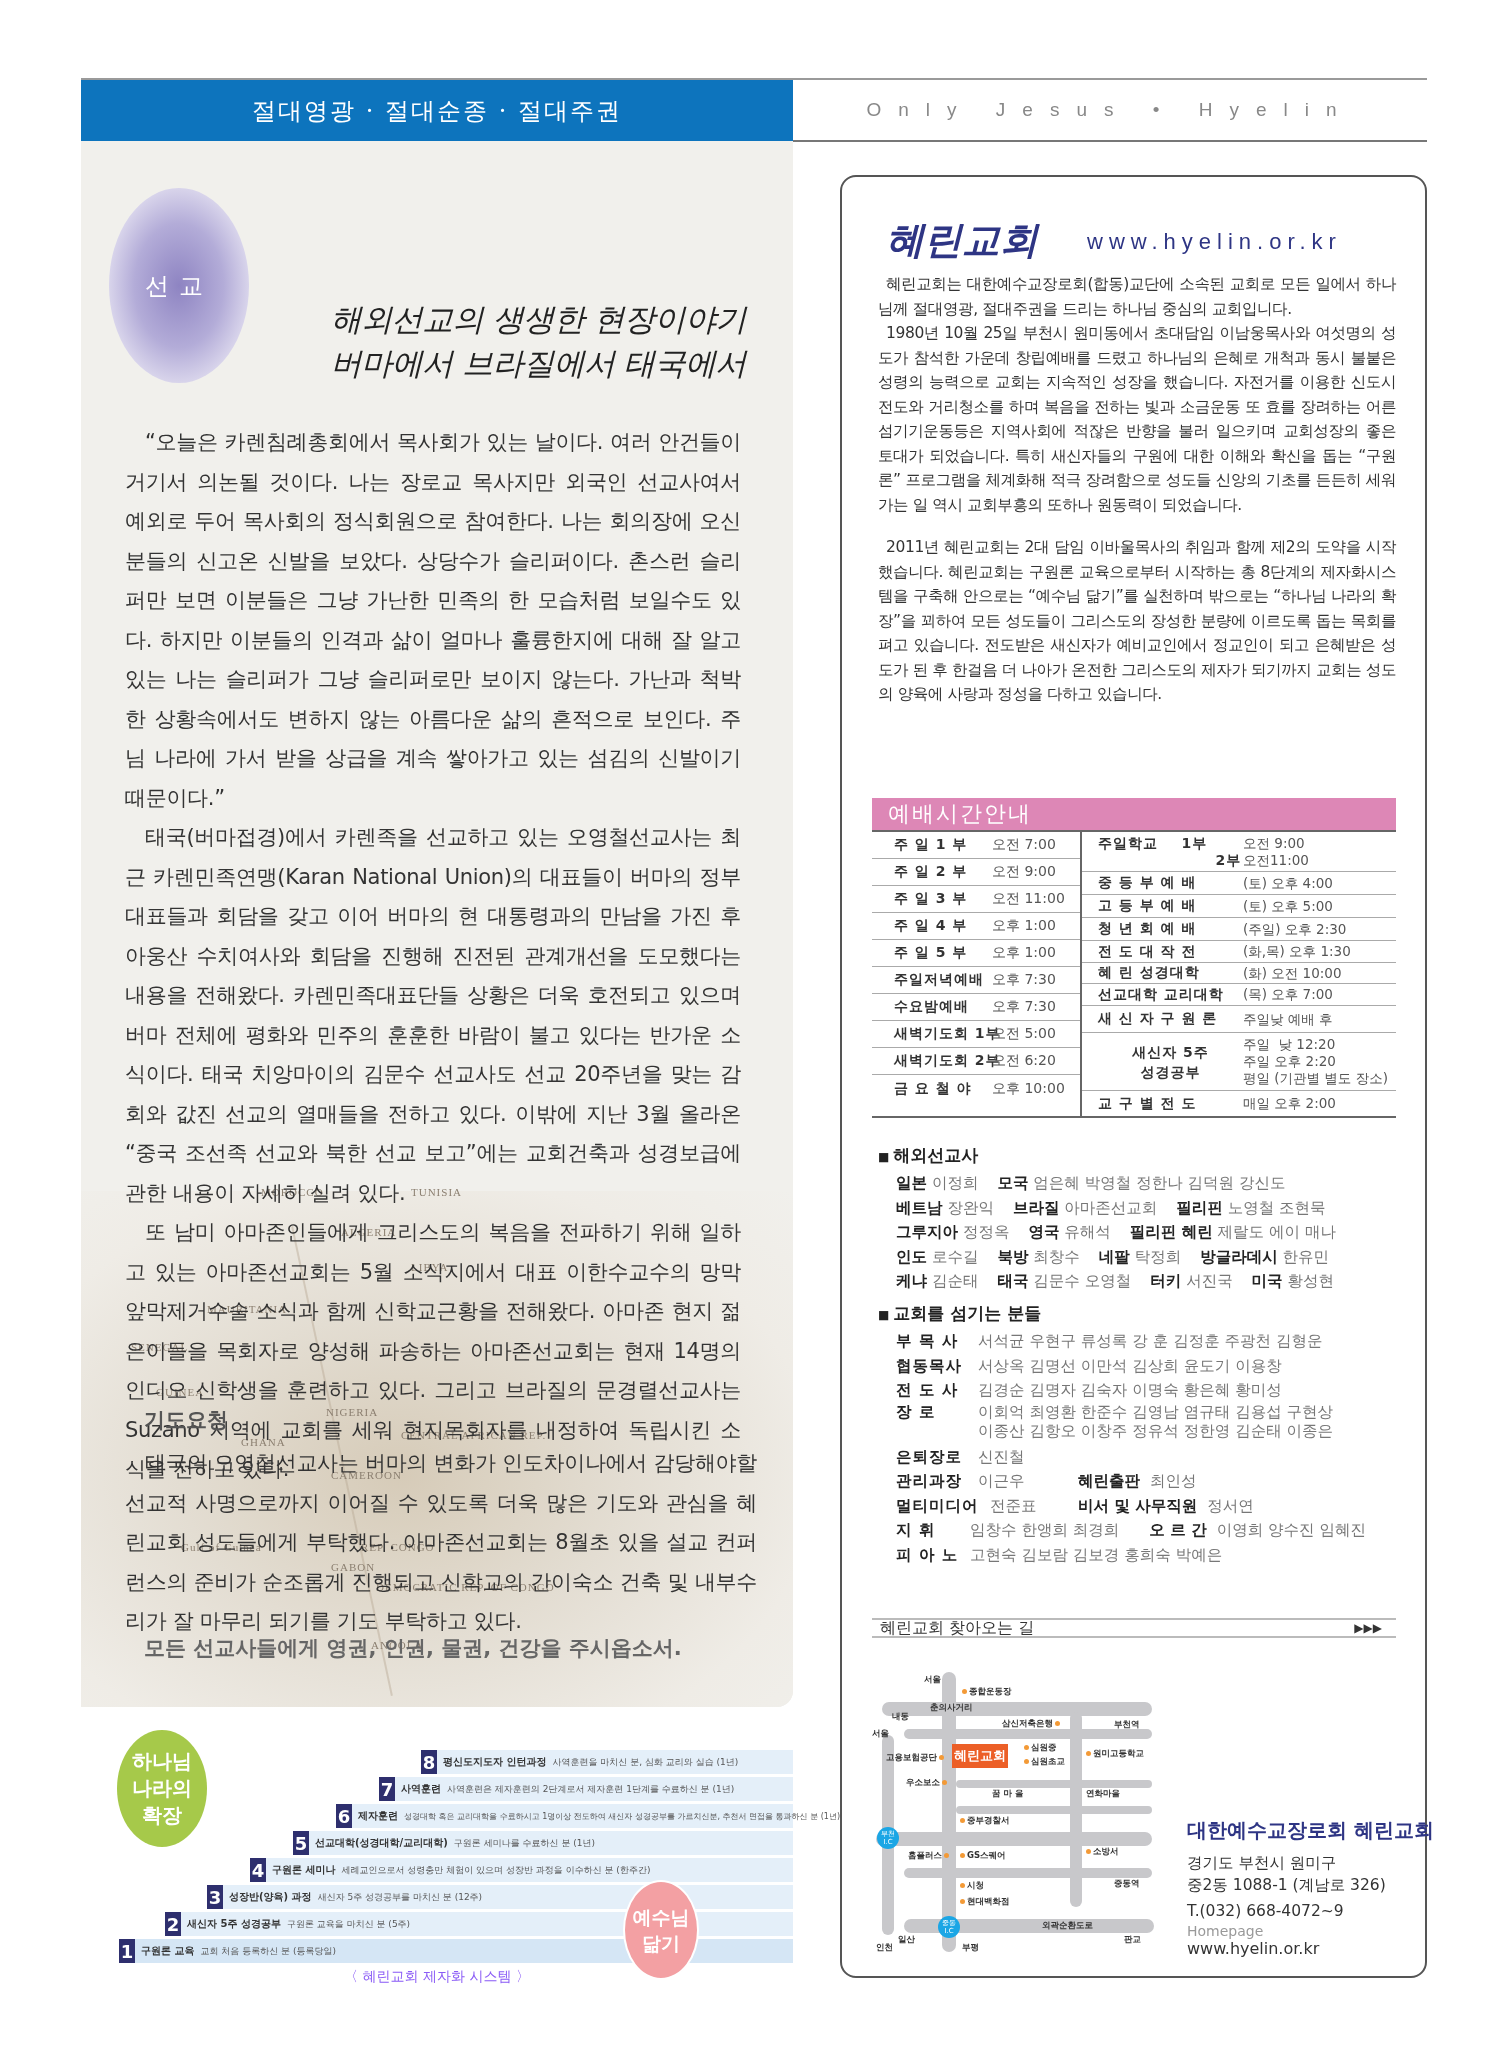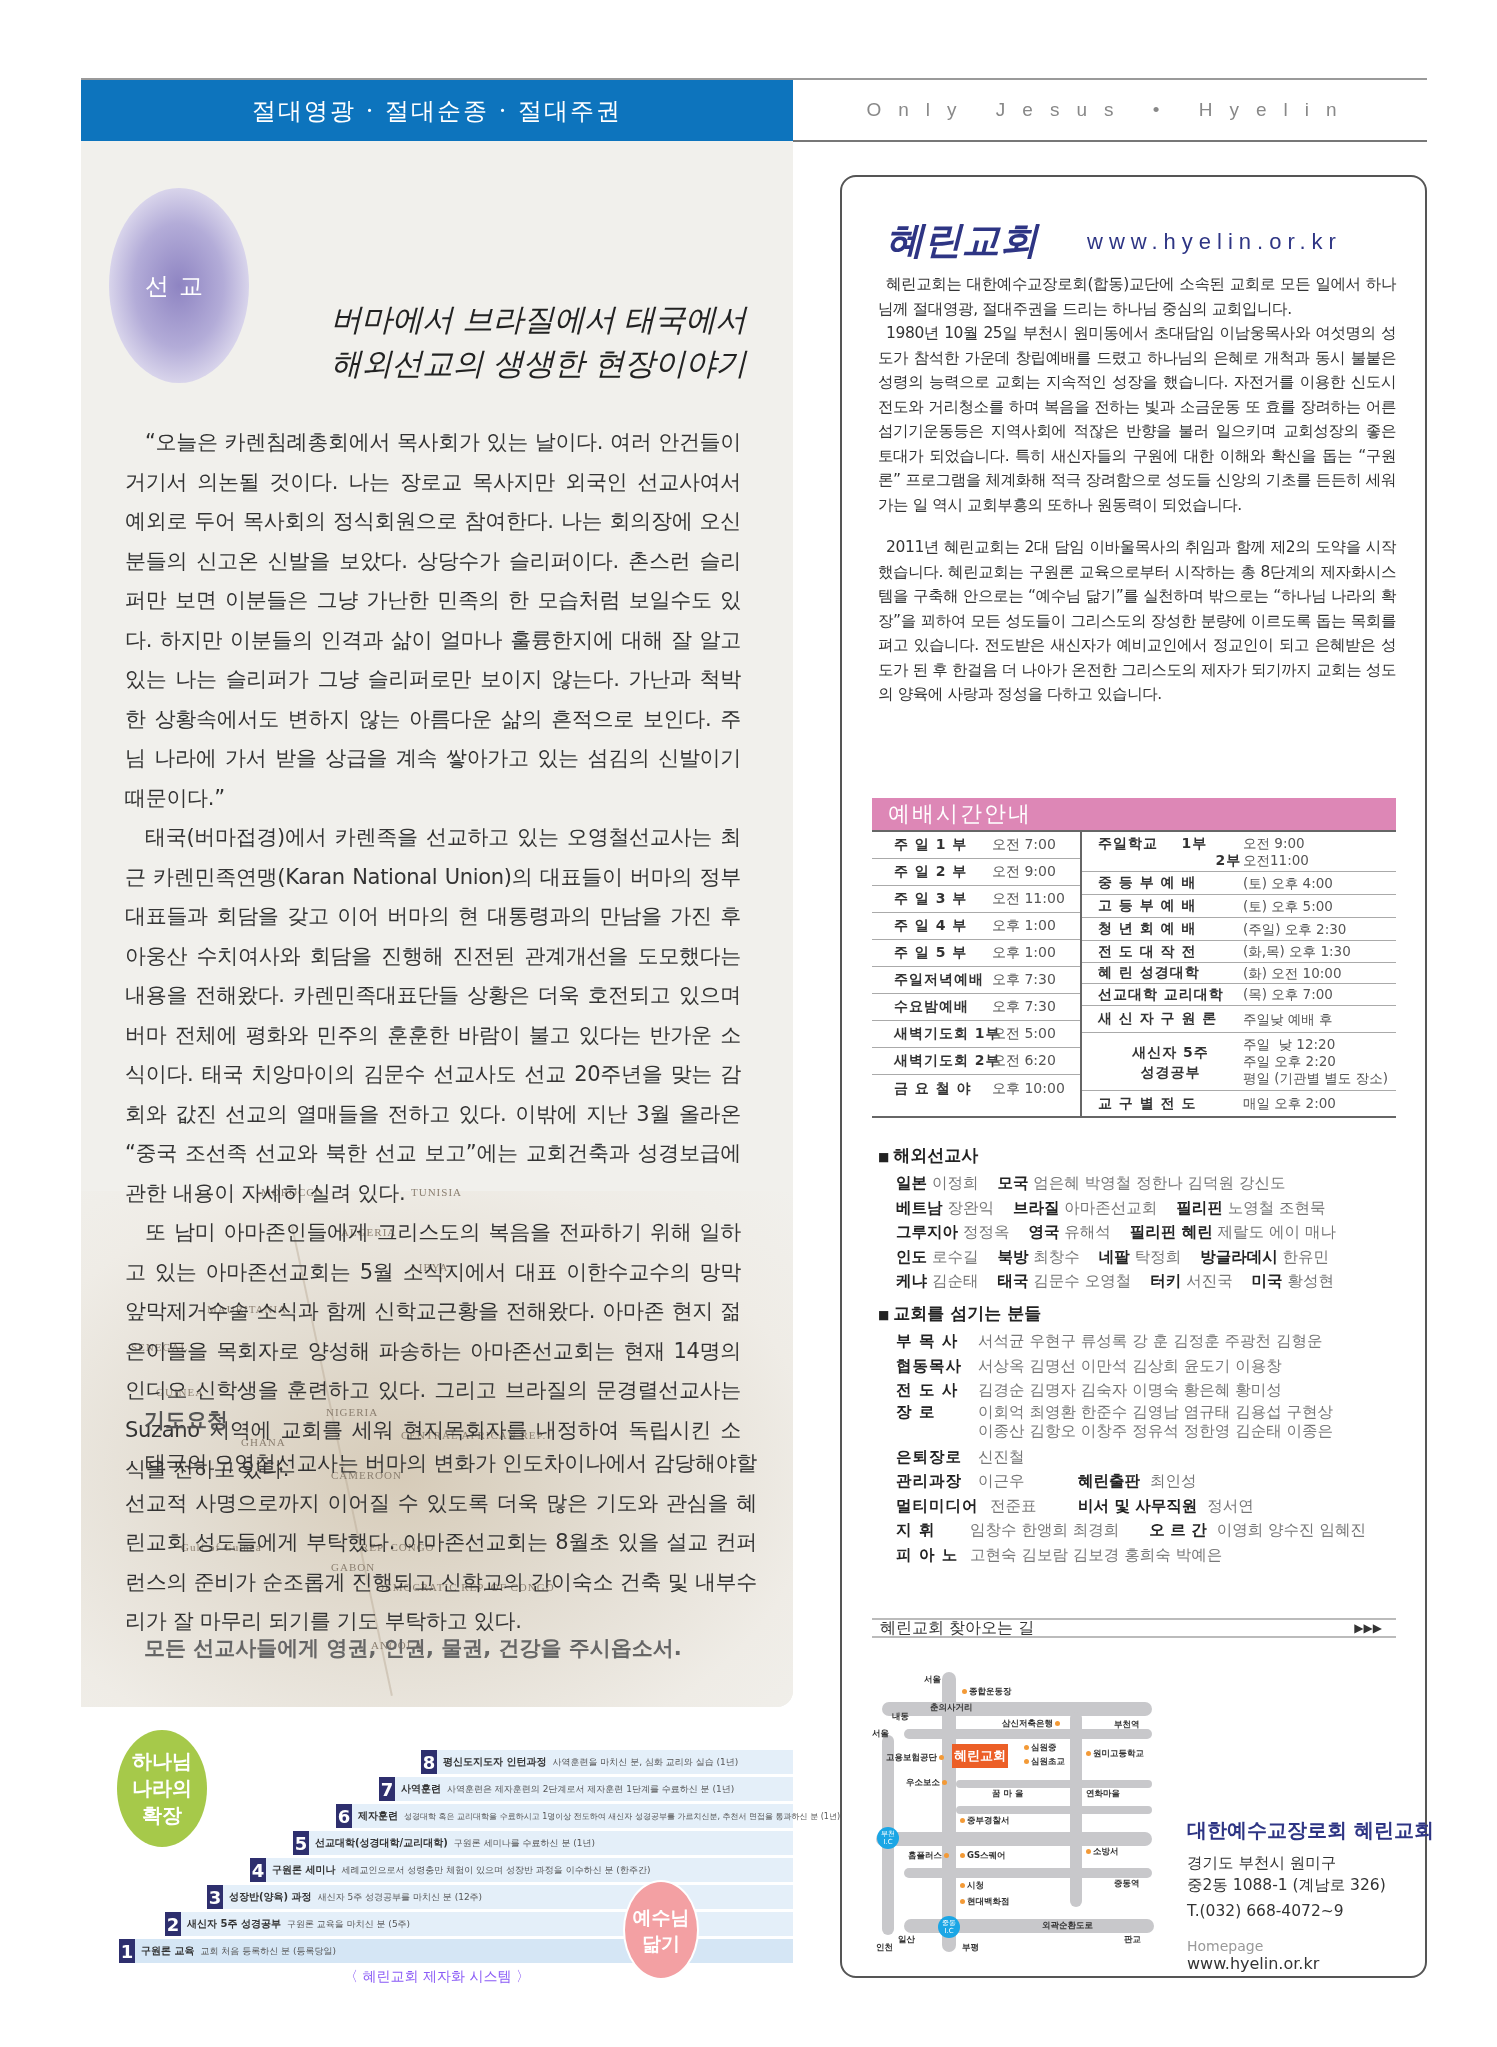--- a/index.html
+++ b/index.html
@@ -79,21 +79,21 @@
     display: flex; align-items: center; justify-content: space-between; padding: 0 14px 0 8px; font-size: 16px; color: #333; }
   .map { position: absolute; left: 30px; top: 1495px; width: 290px; height: 280px; font-size: 8.5px; color: #333; }
   .road { position: absolute; background: #c8c8cb; border-radius: 8px; }
   .poi { position: absolute; white-space: nowrap; font-weight: bold; }
   .poi .dot { display: inline-block; width: 5px; height: 5px; border-radius: 50%; background: #f39a37; margin: 0 2px; vertical-align: middle; }
   .church-marker { position: absolute; left: 80px; top: 72px; width: 56px; height: 24px; background: #ec5f27; color: #fff; font-weight: bold; font-size: 13px; display: flex; align-items: center; justify-content: center; }
   .ic { position: absolute; width: 22px; height: 22px; border-radius: 50%; background: #1ba6e5; color: #fff; font-size: 7px; line-height: 8px; display: flex; align-items: center; justify-content: center; text-align: center; }
   .addr { position: absolute; left: 345px; top: 1640px; width: 230px; }
   .addr .org { font-size: 20px; color: #2e3584; font-weight: bold; margin-bottom: 8px; white-space: nowrap; }
   .addr .ln { font-size: 15.5px; color: #333; line-height: 22px; white-space: nowrap; }
-  .addr .hp-label { font-size: 14px; color: #999; margin-top: 16px; }
+  .addr .hp-label { font-size: 14px; color: #999; margin-top: 1px; }
   .addr .hp { font-size: 16px; color: #333; }
 </style>
 </head>
 <body>
 
 <div class="top-rule"></div>
 <div class="top-rule2"></div>
 <div class="motto-bar">
     <span>절대영광 · 절대순종 · 절대주권</span>
   </div>
@@ -118,22 +118,22 @@
   <div class="map-label" style="left:250px;top:1420px;">GABON</div>
   <div class="map-label" style="left:295px;top:1440px;">DEMOCRATIC REP. OF CONGO</div>
   <div class="map-label" style="left:290px;top:1498px;">ANGOLA</div>
 
   <div class="map-label" style="left:60px;top:1560px;font-size:30px;letter-spacing:10px;opacity:.35;">SOUTH ATLANTIC OCEAN</div>
 
   <div class="section-badge">
       <span>선교</span>
     </div>
   <div class="headline">
+    <div>해외선교의 생생한 현장이야기</div>
     <div>버마에서 브라질에서 태국에서</div>
-    <div>해외선교의 생생한 현장이야기</div>
   </div>
   <div class="body-text">
     <p>“오늘은 카렌침례총회에서 목사회가 있는 날이다. 여러 안건들이 거기서 의논될 것이다. 나는 장로교 목사지만 외국인 선교사여서 예외로 두어 목사회의 정식회원으로 참여한다. 나는 회의장에 오신 분들의 신고온 신발을 보았다. 상당수가 슬리퍼이다. 촌스런 슬리퍼만 보면 이분들은 그냥 가난한 민족의 한 모습처럼 보일수도 있다. 하지만 이분들의 인격과 삶이 얼마나 훌륭한지에 대해 잘 알고 있는 나는 슬리퍼가 그냥 슬리퍼로만 보이지 않는다. 가난과 척박한 상황속에서도 변하지 않는 아름다운 삶의 흔적으로 보인다. 주님 나라에 가서 받을 상급을 계속 쌓아가고 있는 섬김의 신발이기 때문이다.”</p>
     <p>태국(버마접경)에서 카렌족을 선교하고 있는 오영철선교사는 최근 카렌민족연맹(Karan National Union)의 대표들이 버마의 정부대표들과 회담을 갖고 이어 버마의 현 대통령과의 만남을 가진 후 아웅산 수치여사와 회담을 진행해 진전된 관계개선을 도모했다는 내용을 전해왔다. 카렌민족대표단들 상황은 더욱 호전되고 있으며 버마 전체에 평화와 민주의 훈훈한 바람이 불고 있다는 반가운 소식이다. 태국 치앙마이의 김문수 선교사도 선교 20주년을 맞는 감회와 값진 선교의 열매들을 전하고 있다. 이밖에 지난 3월 올라온 “중국 조선족 선교와 북한 선교 보고”에는 교회건축과 성경보급에 관한 내용이 자세히 실려 있다.</p>
     <p>또 남미 아마존인들에게 그리스도의 복음을 전파하기 위해 일하고 있는 아마존선교회는 5월 소식지에서 대표 이한수교수의 망막앞막제거수술 소식과 함께 신학교근황을 전해왔다. 아마존 현지 젊은이들을 목회자로 양성해 파송하는 아마존선교회는 현재 14명의 인디오 신학생을 훈련하고 있다. 그리고 브라질의 문경렬선교사는 Suzano 지역에 교회를 세워 현지목회자를 내정하여 독립시킨 소식을 전하고 있다.</p>
   </div>
   <div class="prayer-title">기도요청</div>
   <div class="prayer-body">
       <p>태국의 오영철선교사는 버마의 변화가 인도차이나에서 감당해야할 선교적 사명으로까지 이어질 수 있도록 더욱 많은 기도와 관심을 혜린교회 성도들에게 부탁했다. 아마존선교회는 8월초 있을 설교 컨퍼런스의 준비가 순조롭게 진행되고 신학교의 간이숙소 건축 및 내부수리가 잘 마무리 되기를 기도 부탁하고 있다.</p>
     </div>

